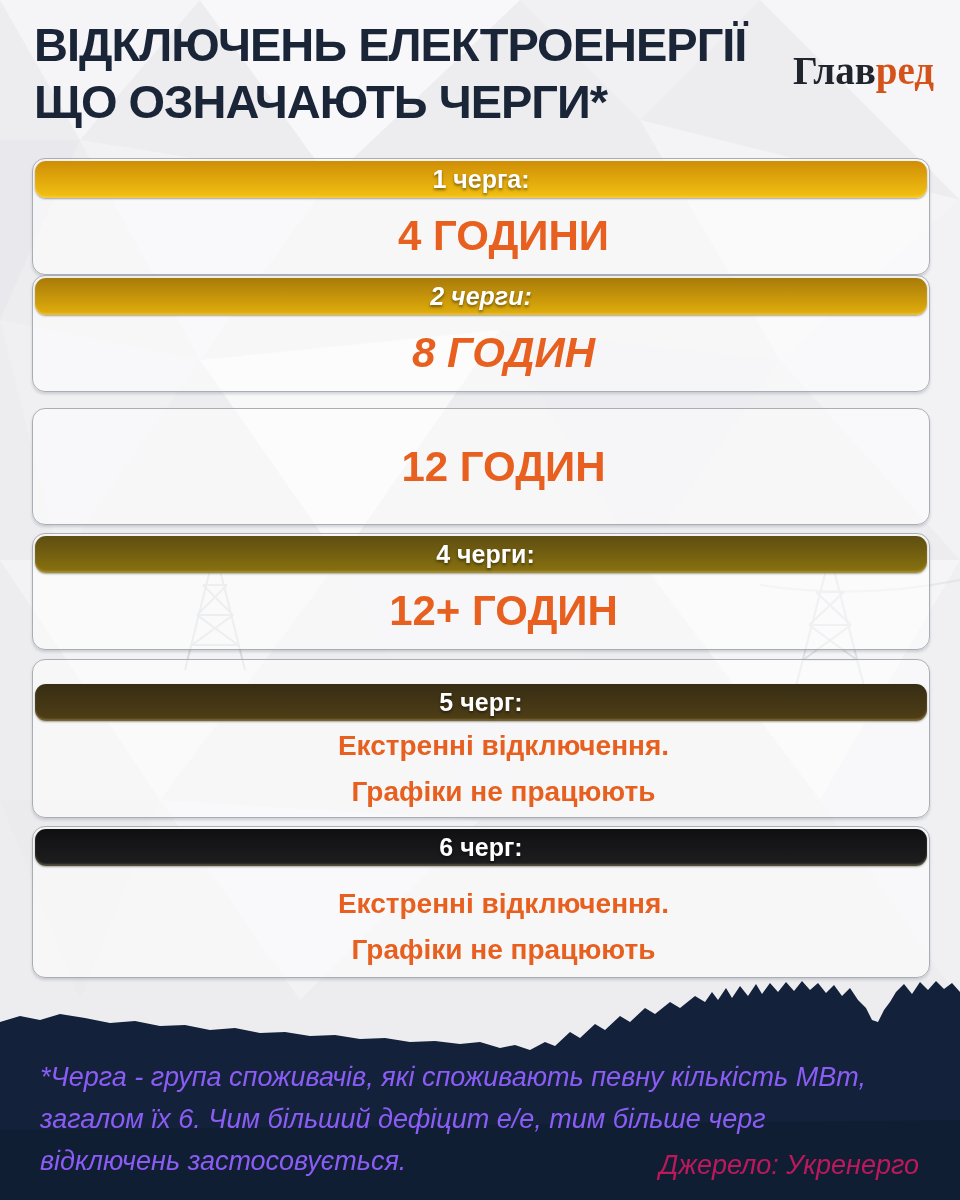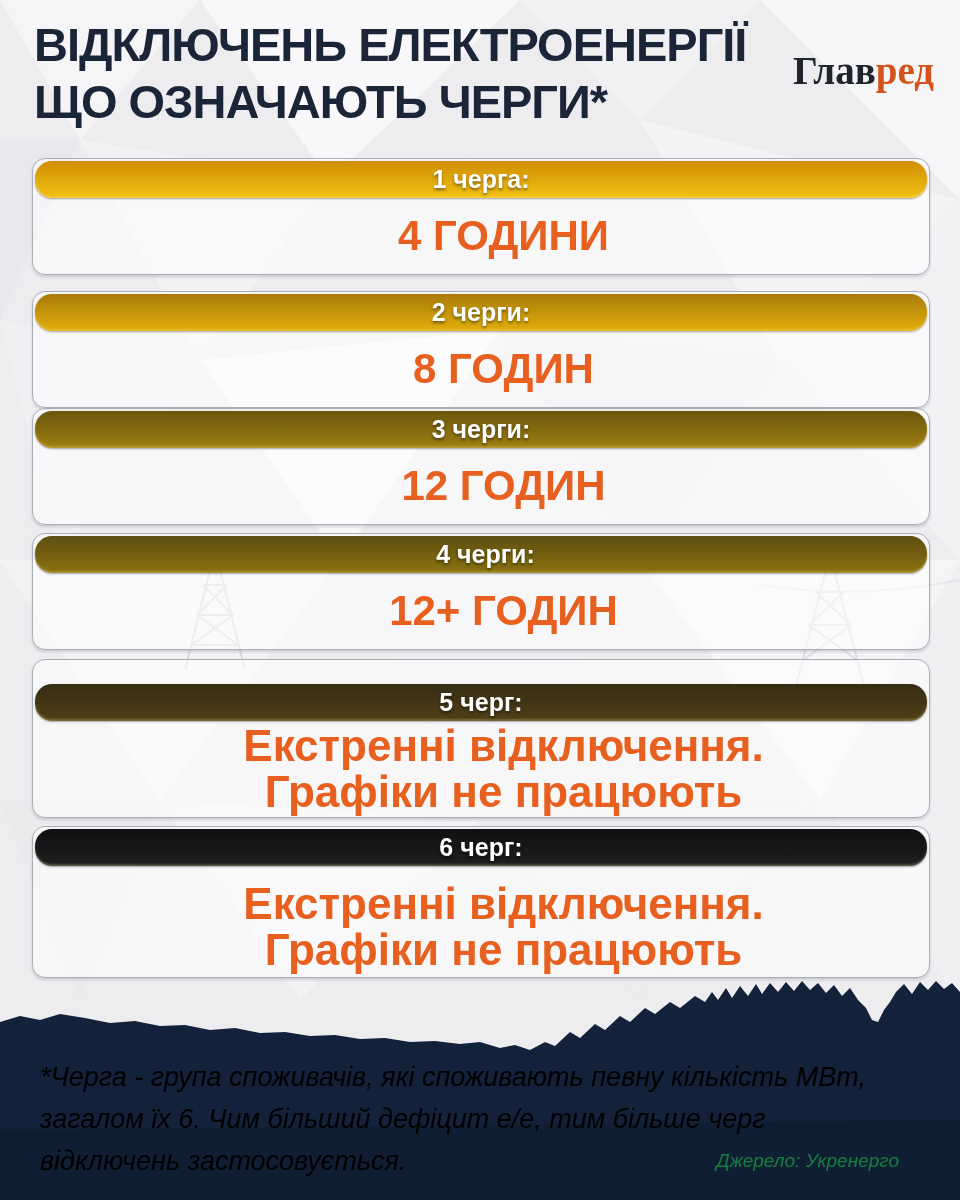--- a/index.html
+++ b/index.html
@@ -15,42 +15,42 @@
         font-family:"Liberation Serif",serif;font-weight:700;font-size:39px;line-height:42px;margin-top:32px;}
   .logo .p1{color:var(--logo-dark,#20242c);}
   .logo .p2{color:var(--logo-red,#d4531b);}
 
   
   .card{position:absolute;left:32px;width:896px;z-index:2;
         background:rgba(255,255,255,.55);
         border:1px solid #a9adb4;border-radius:13px;
         box-shadow:0 2px 3px rgba(40,45,60,.18);
         display:flex;flex-direction:column;}
-  .card-bar{height:37px;margin:2px 2px 0 2px;border-radius:17px;
+  .card-bar{height:37px;margin:2px 2px 0 2px;border-radius:11px;
             display:flex;align-items:center;justify-content:center;
             box-shadow:inset 0 -2px 2px rgba(255,235,150,.25), 0 1px 2px rgba(0,0,0,.35);}
   .card-bar span{color:#ffffff;font-weight:700;font-size:25px;
                  text-shadow:0 2px 3px rgba(0,0,0,.45);}
   .card-body{flex:1;display:flex;flex-direction:column;align-items:center;justify-content:center;
              color:var(--accent-orange,#e8611c);font-weight:700;text-align:center;padding-left:45px;}
   .body-big{font-size:42px;letter-spacing:0;}
-  .body-two{font-size:44px;line-height:46px;}
+  .body-two{font-size:28px;line-height:46px;}
 
   
-  #card1{top:158px;height:115px;} #card2{top:291px;height:115px;}
+  #card1{top:158px;height:115px;} #card2{top:275px;height:115px;font-style:italic;}
   #card3{top:408px;height:115px;} #card4{top:533px;height:115px;}
   #card5{top:659px;height:157px;} #card6{top:826px;height:150px;gap:11px;}
 
   
   #torn-svg{position:absolute;left:0;top:980px;z-index:3;}
   .footnote{position:absolute;left:40px;top:1056px;width:880px;z-index:4;
-            color:#000000;font-style:italic;font-size:27px;line-height:42px;}
+            color:#8b5cf6;font-style:italic;font-size:27px;line-height:42px;}
   .footnote span{display:block;}
-  .source{position:absolute;right:61px;top:1150px;z-index:4;
-          color:#15803d;font-style:italic;font-size:19px;}
+  .source{position:absolute;right:41px;top:1150px;z-index:4;
+          color:#be185d;font-style:italic;font-size:27px;}
 </style>
 </head>
 <body>
 
 <div id="page">
 
   <svg id="bg-svg" width="960" height="1200" aria-hidden="true">
     <rect x="0" y="0" width="960" height="1200" fill="#ededf0"></rect>
     <g opacity="0.85">
       <polygon points="0,0 200,0 80,140" fill="#f7f7f9"></polygon>
@@ -107,23 +107,20 @@
   <div id="card2" class="card">
     <div class="card-bar" style="background: linear-gradient(rgb(168, 123, 10), rgb(226, 174, 11));">
       <span>2 черги:</span>
     </div>
     <div class="card-body">
       <span class="body-big">8 ГОДИН</span>
     </div>
   </div>
 
   <div id="card3" class="card">
-    <div class="card-bar" style="background: linear-gradient(rgb(106, 86, 14), rgb(159, 126, 16));">
-      <span>3 черги:</span>
-    </div>
     <div class="card-body">
       <span class="body-big">12 ГОДИН</span>
     </div>
   </div>
 
   <div id="card4" class="card">
     <div class="card-bar" style="background: linear-gradient(rgb(94, 78, 18), rgb(138, 114, 15)); padding-left: 9px;">
       <span>4 черги:</span>
     </div>
     <div class="card-body">

